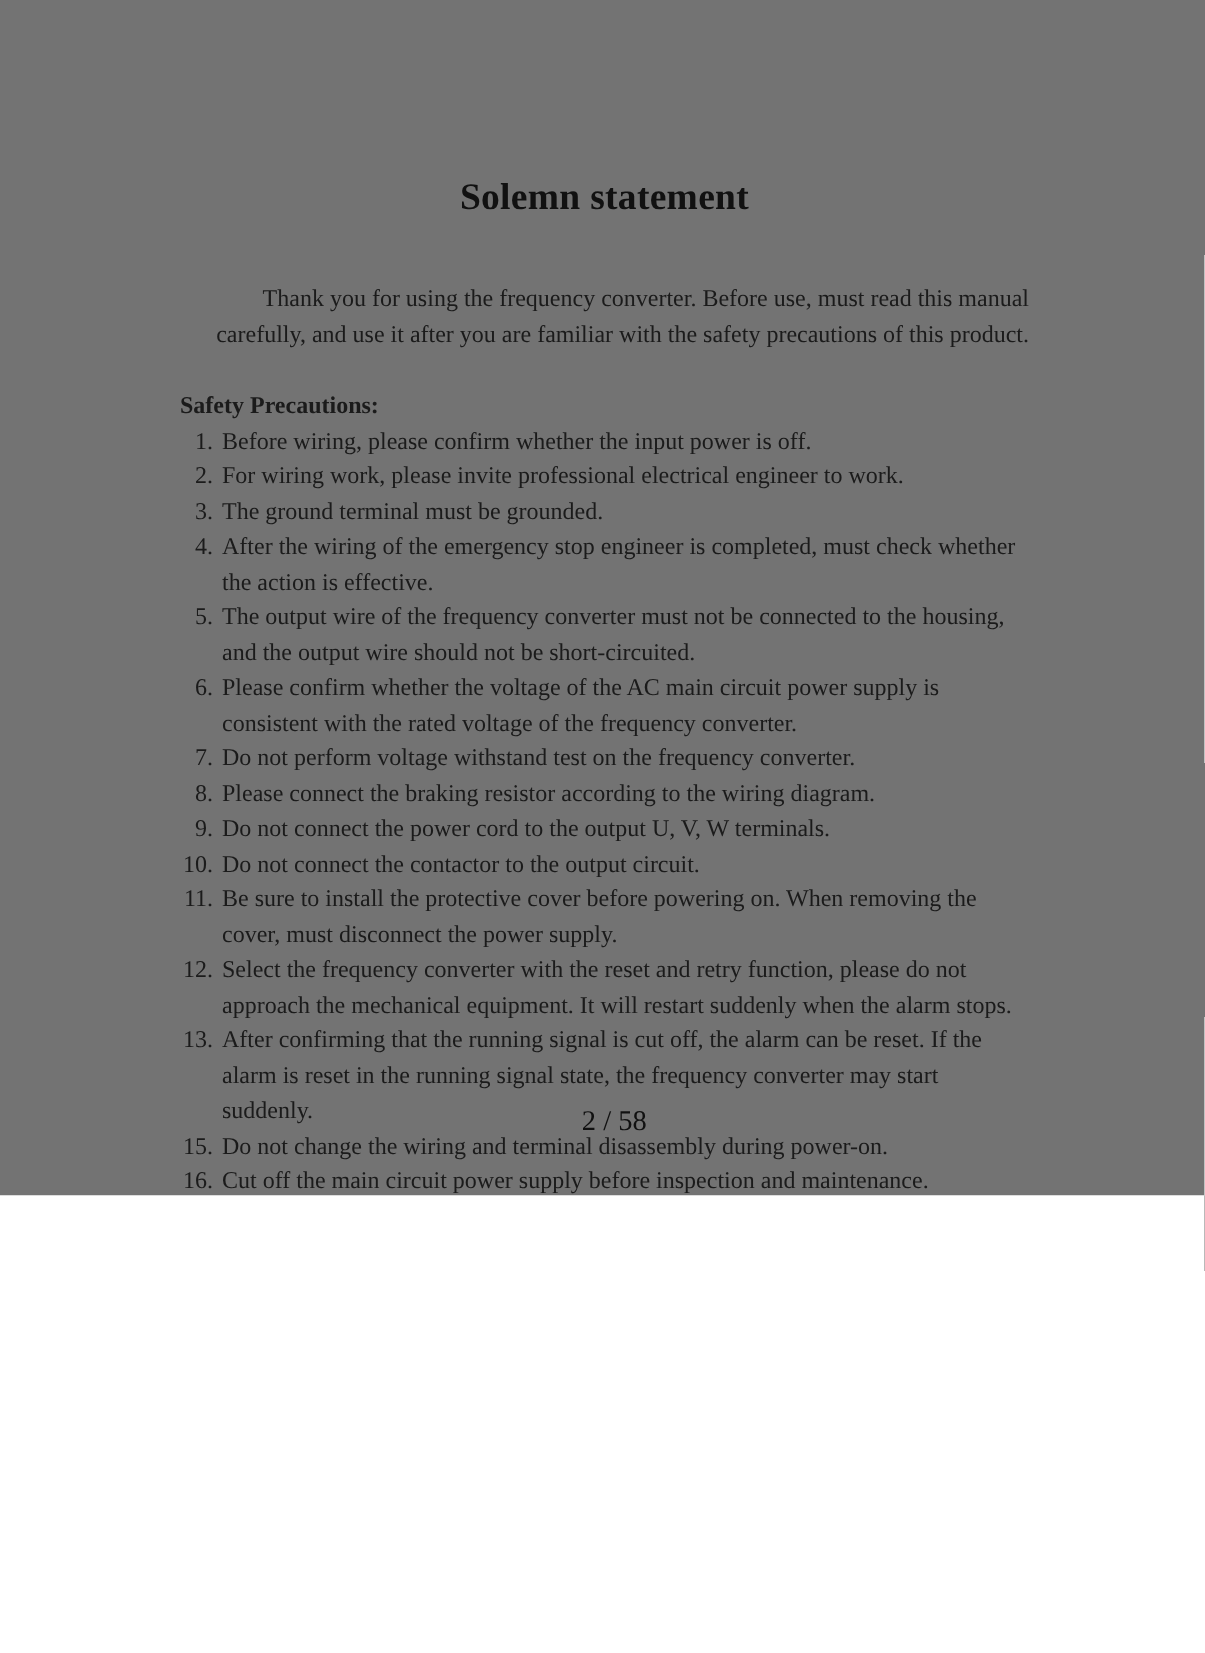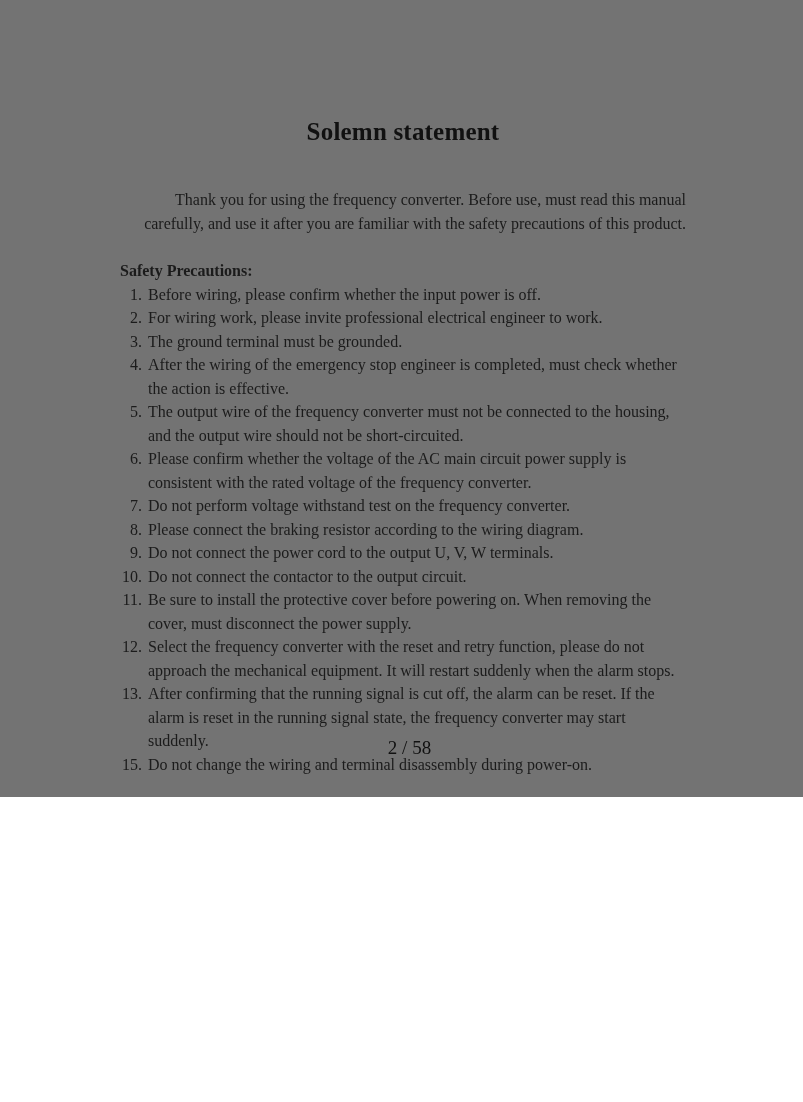--- a/index.html
+++ b/index.html
@@ -135,18 +135,22 @@
         <span class="precaution-text">Select the frequency converter with the reset and retry function, please do not approach the mechanical equipment. It will restart suddenly when the alarm stops.</span>
       </div>
       <div class="precaution-item">
         <span class="precaution-num">13.</span>
         <span class="precaution-text">After confirming that the running signal is cut off, the alarm can be reset. If the alarm is reset in the running signal state, the frequency converter may start suddenly.</span>
       </div>
       <div class="precaution-item">
         <span class="precaution-num">15.</span>
         <span class="precaution-text">Do not change the wiring and terminal disassembly during power-on.</span>
       </div>
+      <div class="precaution-item">
+        <span class="precaution-num">16.</span>
+        <span class="precaution-text">Cut off the main circuit power supply before inspection and maintenance.</span>
+      </div>
     </div>
 
   </div>
 
   <div class="page-footer">2 / 58</div>
 </div>
 
 </body></html>

